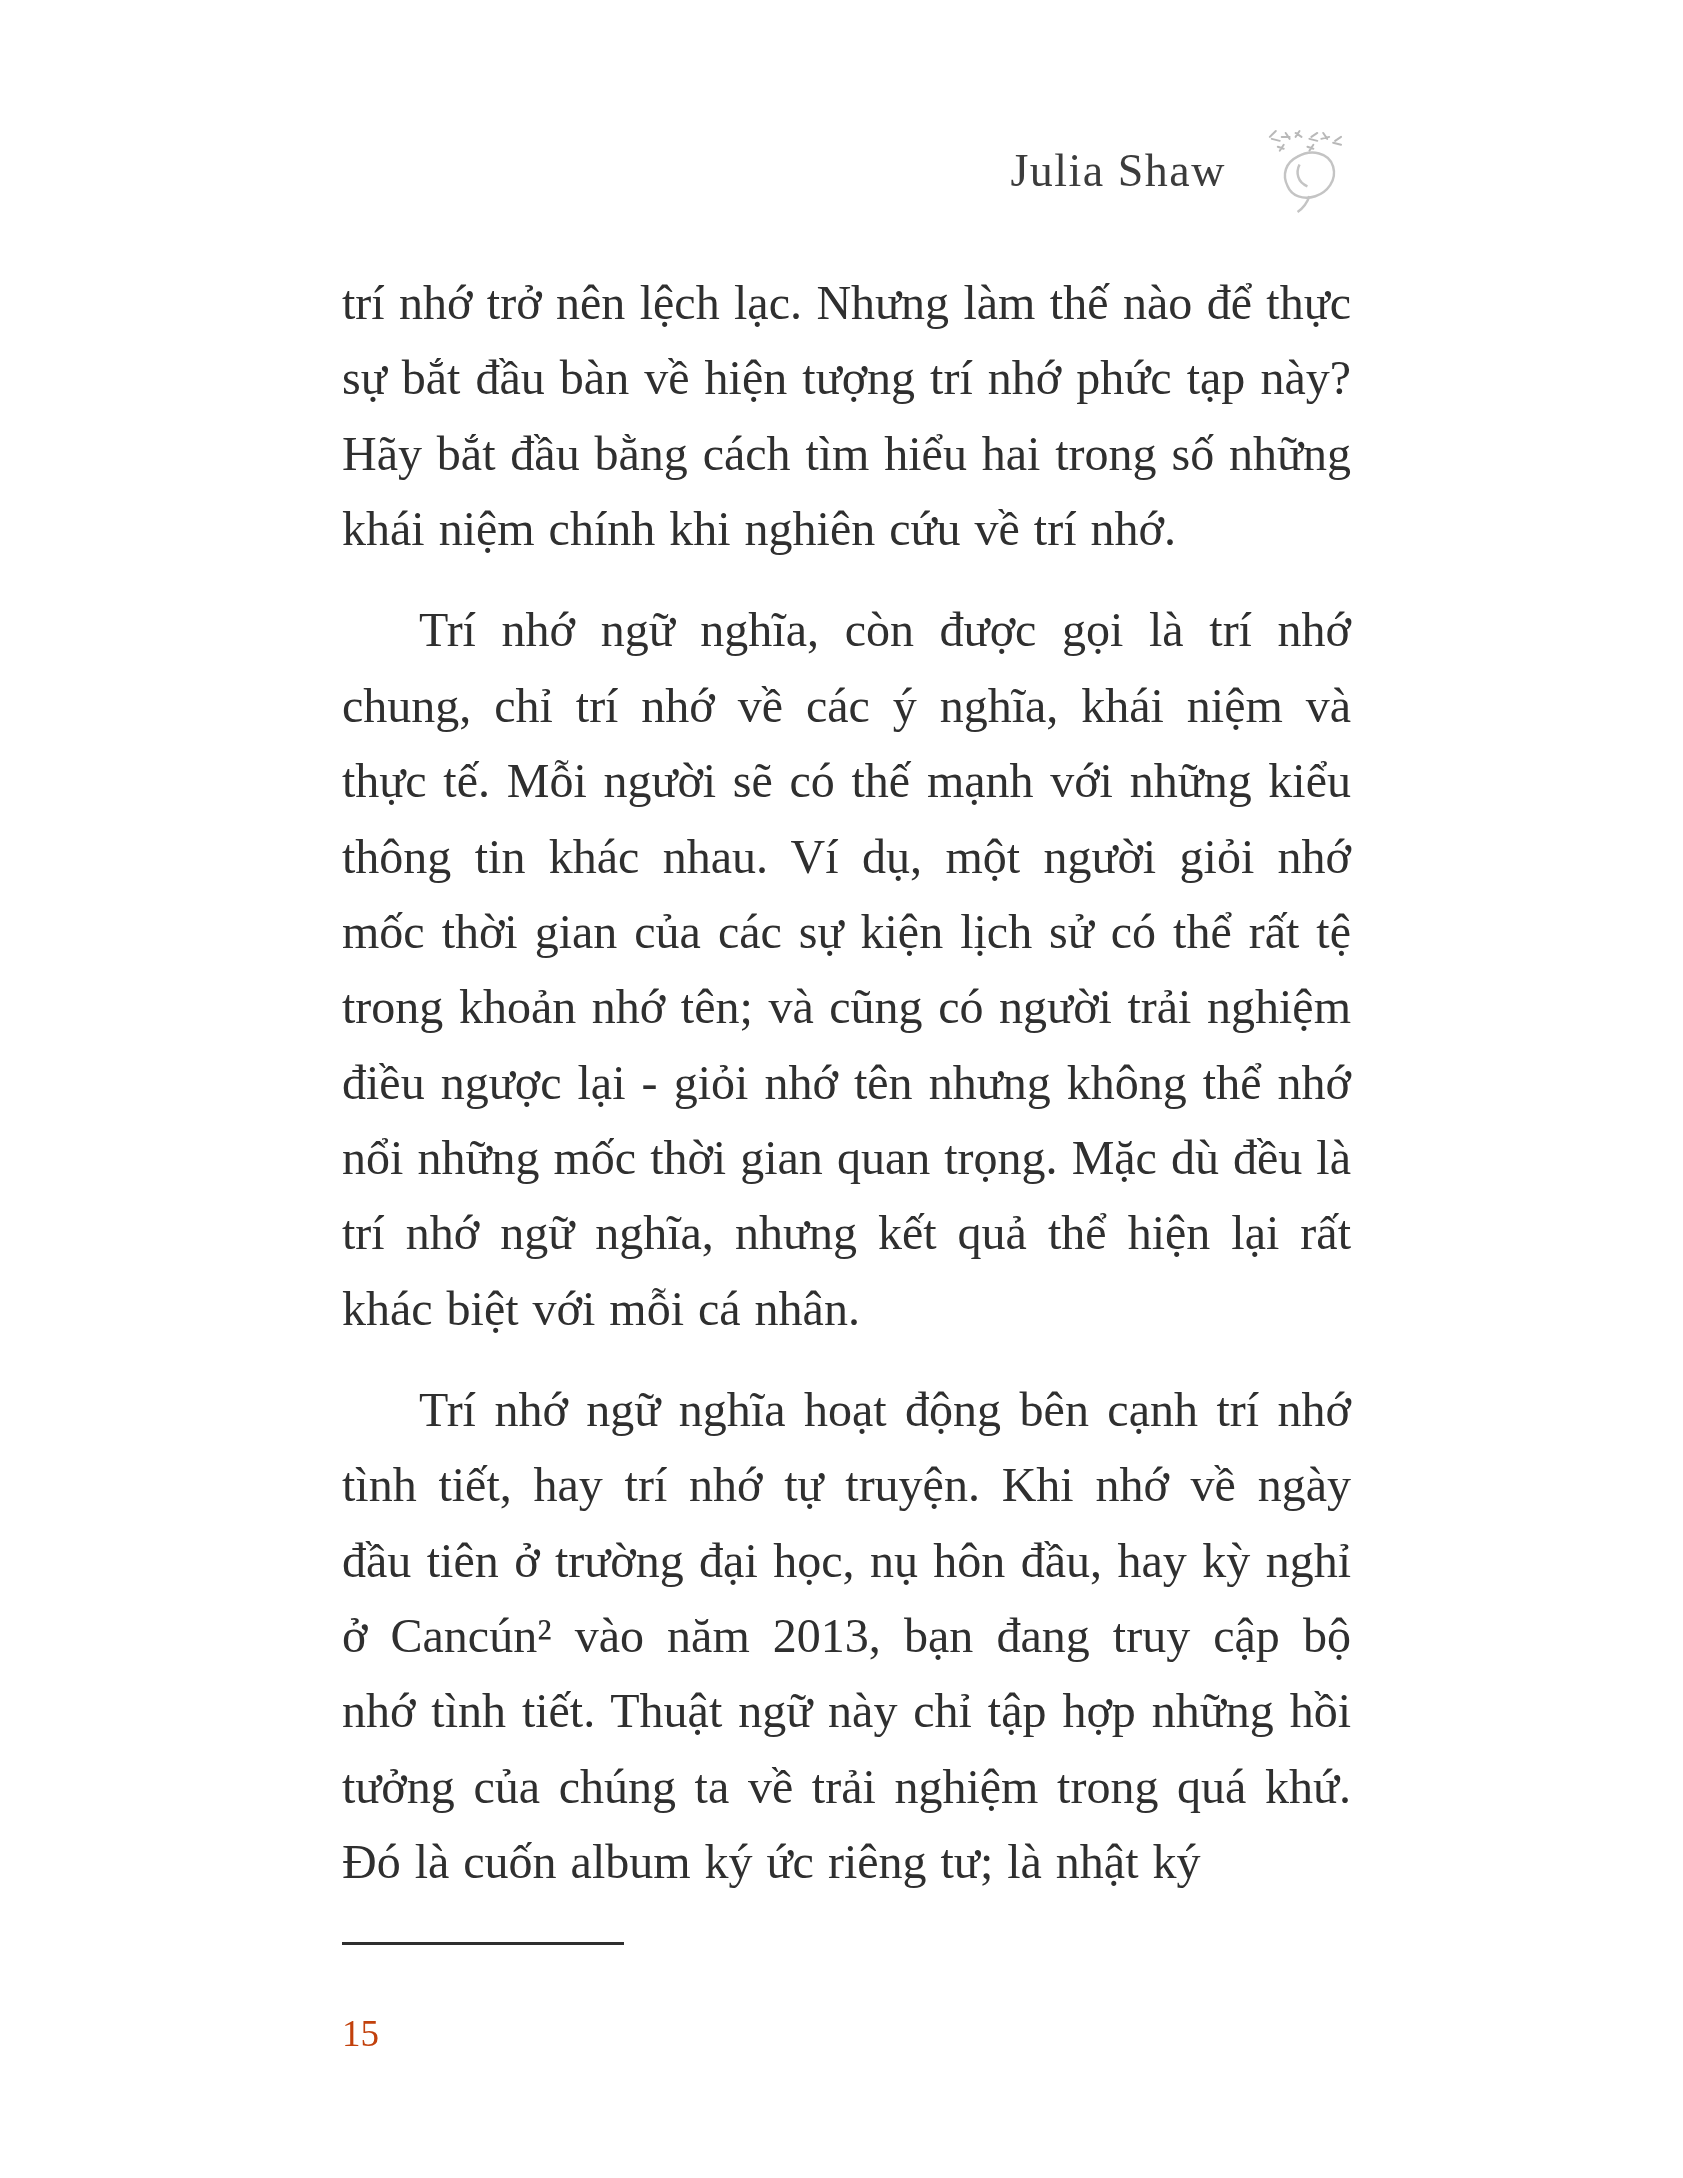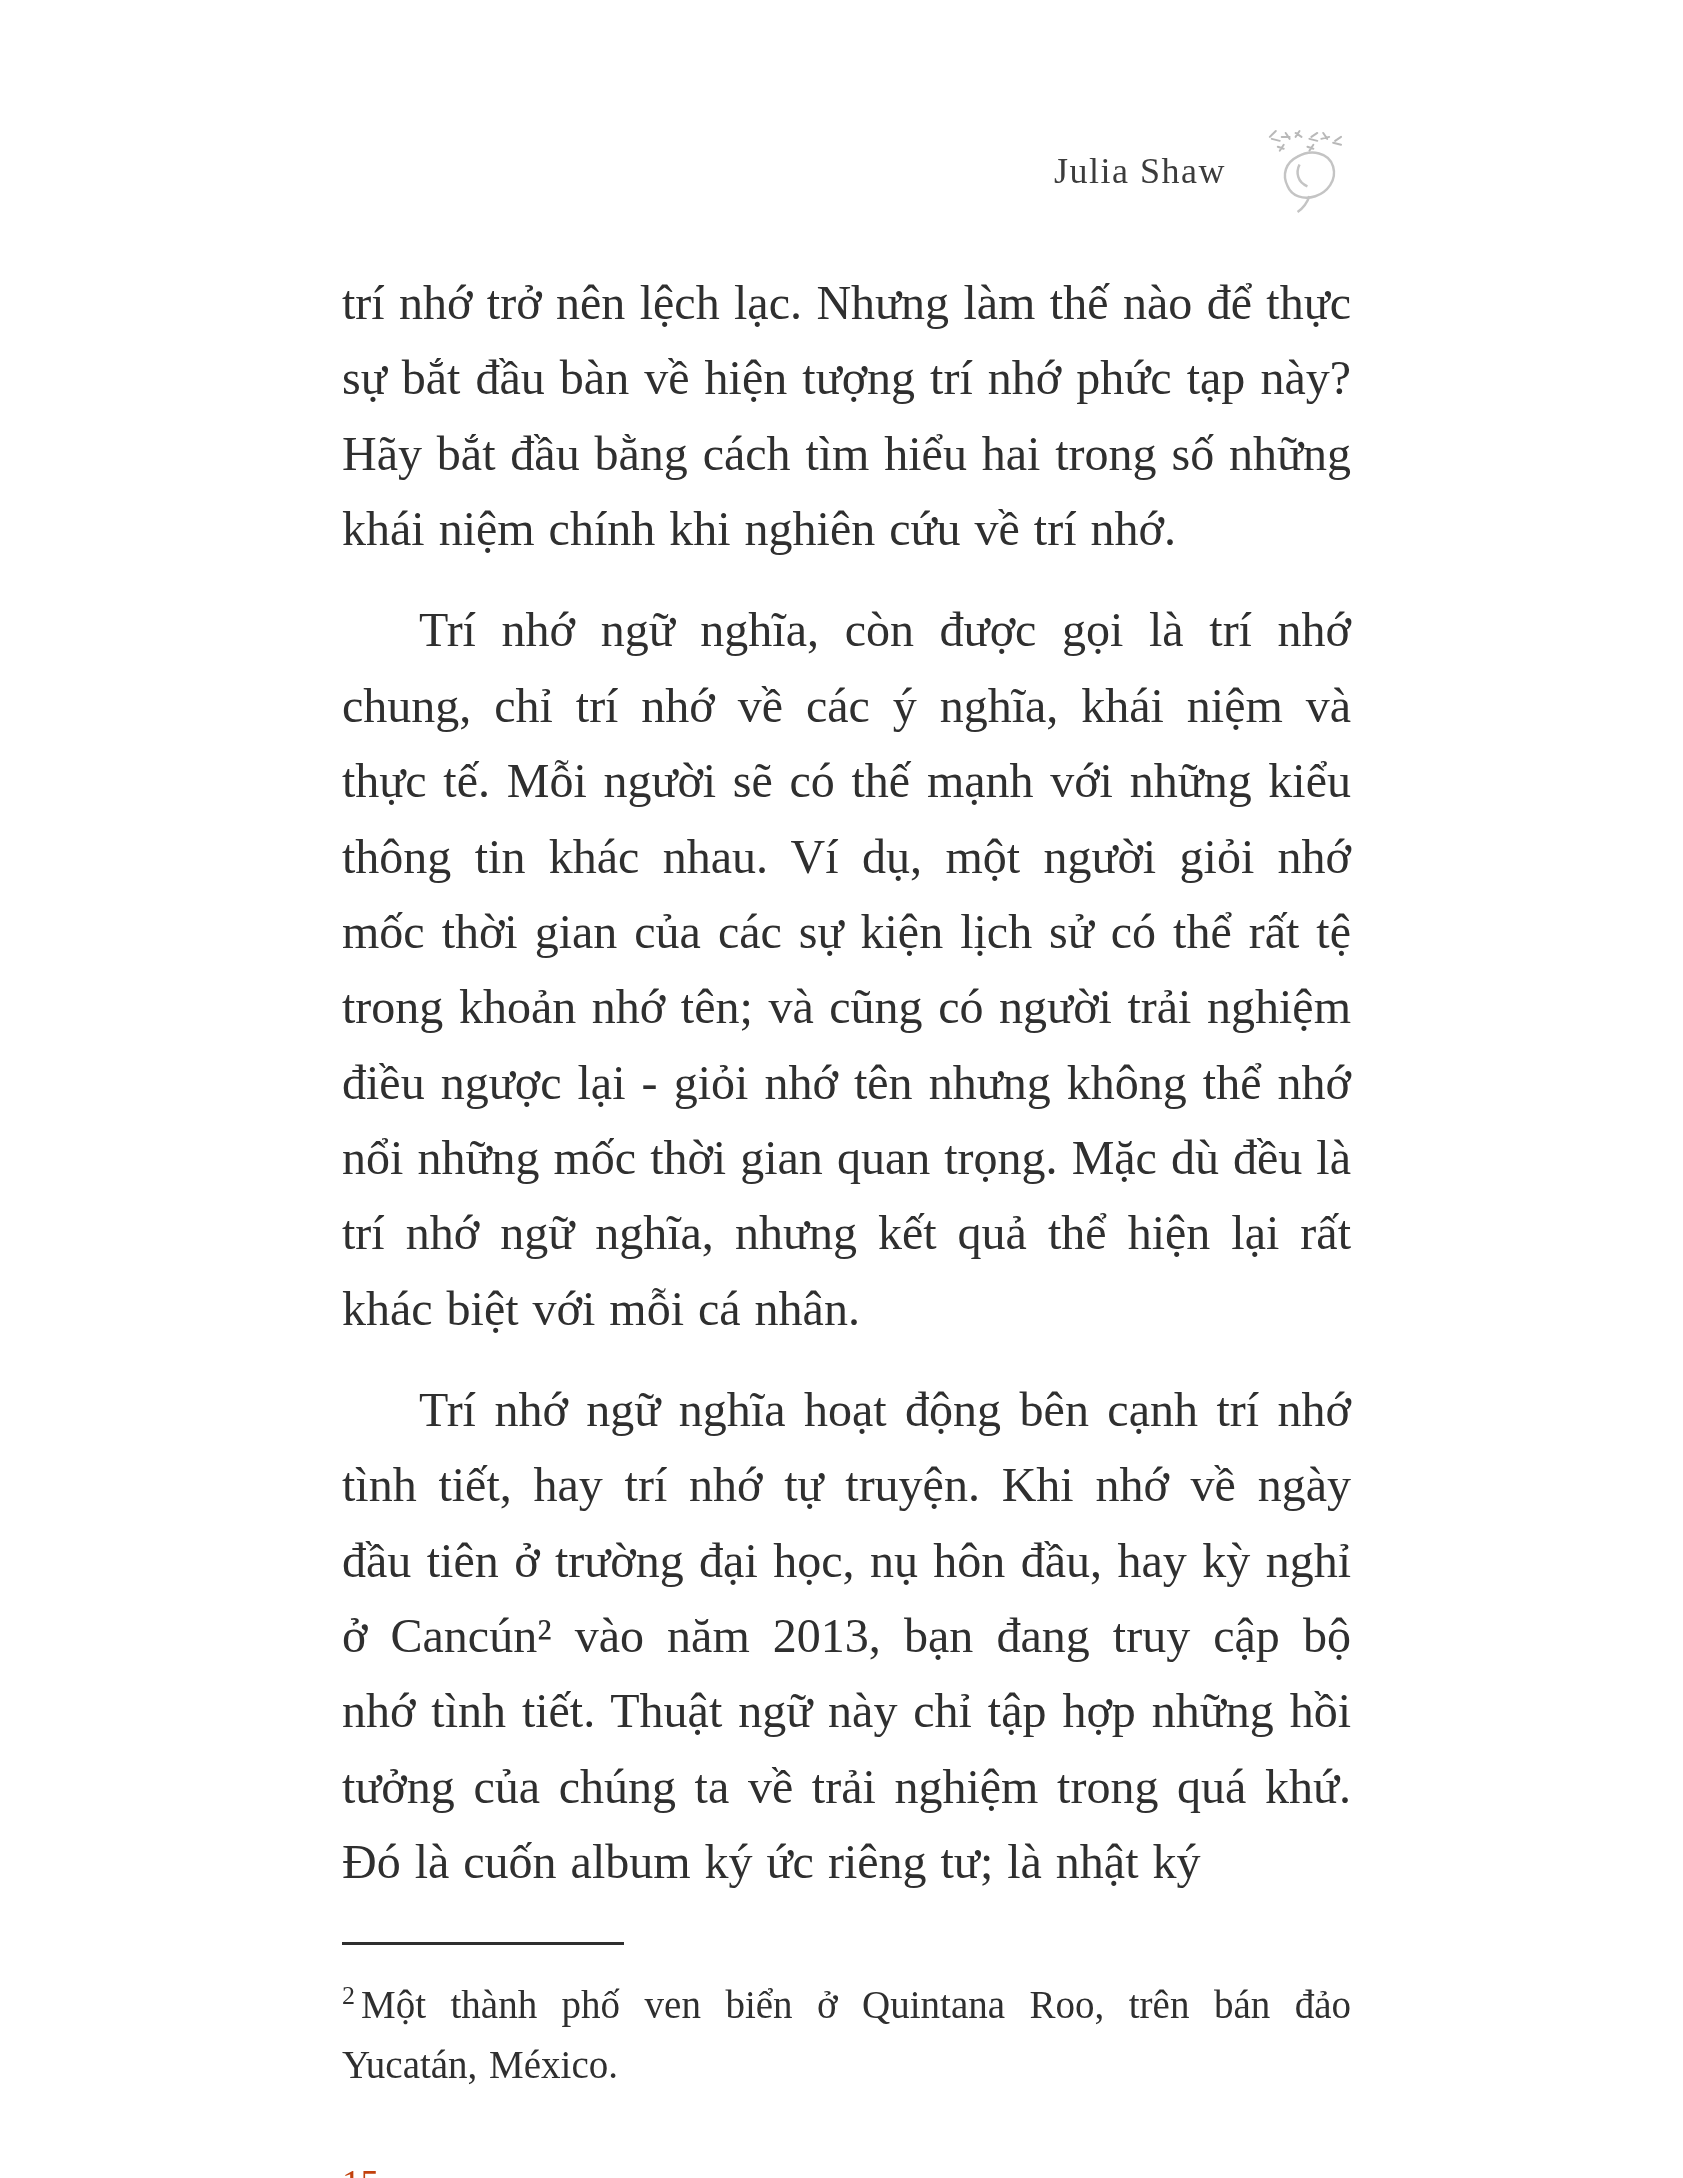--- a/index.html
+++ b/index.html
@@ -22,21 +22,21 @@
     padding: 127px 332px 0 342px;
   }
   .header {
     display: flex;
     justify-content: flex-end;
     align-items: center;
     gap: 26px;
     margin-bottom: 51px;
   }
   .author {
-    font-size: 36px;
+    font-size: 46px;
     letter-spacing: 1.5px;
     color: #3c3c3c;
     text-align: right;
   }
   .deco-icon svg {
     display: block;
   }
   .body-text p {
     font-size: 48px;
     line-height: 1.57;
@@ -99,20 +99,17 @@
   </div>
 
   <div class="body-text">
     <p class="first">trí nhớ trở nên lệch lạc. Nhưng làm thế nào để thực sự bắt đầu bàn về hiện tượng trí nhớ phức tạp này? Hãy bắt đầu bằng cách tìm hiểu hai trong số những khái niệm chính khi nghiên cứu về trí nhớ.</p>
     <p>Trí nhớ ngữ nghĩa, còn được gọi là trí nhớ chung, chỉ trí nhớ về các ý nghĩa, khái niệm và thực tế. Mỗi người sẽ có thế mạnh với những kiểu thông tin khác nhau. Ví dụ, một người giỏi nhớ mốc thời gian của các sự kiện lịch sử có thể rất tệ trong khoản nhớ tên; và cũng có người trải nghiệm điều ngược lại - giỏi nhớ tên nhưng không thể nhớ nổi những mốc thời gian quan trọng. Mặc dù đều là trí nhớ ngữ nghĩa, nhưng kết quả thể hiện lại rất khác biệt với mỗi cá nhân.</p>
     <p>Trí nhớ ngữ nghĩa hoạt động bên cạnh trí nhớ tình tiết, hay trí nhớ tự truyện. Khi nhớ về ngày đầu tiên ở trường đại học, nụ hôn đầu, hay kỳ nghỉ ở Cancún² vào năm 2013, bạn đang truy cập bộ nhớ tình tiết. Thuật ngữ này chỉ tập hợp những hồi tưởng của chúng ta về trải nghiệm trong quá khứ. Đó là cuốn album ký ức riêng tư; là nhật ký</p>
   </div>
 
   <hr class="footnote-rule">
 
-  <p class="footnote">
-    <sup>2</sup><span>Một thành phố ven biển ở Quintana Roo, trên bán đảo Yucatán, México.</span>
-  </p>
 
   <div class="page-number">15</div>
 
 </div>
 
 
 </body></html>

